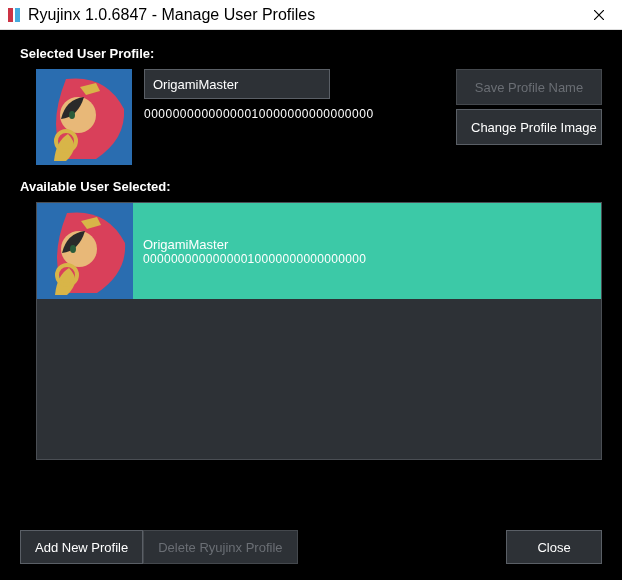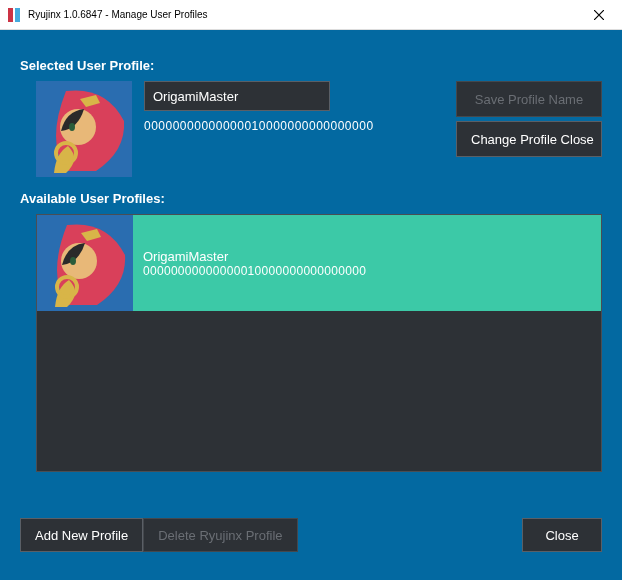--- a/index.html
+++ b/index.html
@@ -1,21 +1,21 @@
 <!DOCTYPE html>
 <html><head>
 <meta charset="utf-8">
 <style>
 *{box-sizing:border-box;margin:0;padding:0;font-family:"Segoe UI",Arial,sans-serif}
 body{width:622px;height:580px;overflow:hidden;background:#fff}
 .titlebar{height:30px;background:#fff;display:flex;align-items:center;padding:0 0 0 6px;border-bottom:1px solid #ddd}
 .app-icon{width:16px;height:16px;margin-right:6px}
-.title-text{font-size:10px;color:#000;flex:1}
+.title-text{font-size:16px;color:#000;flex:1}
 .close-btn{width:46px;height:30px;display:flex;align-items:center;justify-content:center;font-size:14px;color:#000;cursor:pointer}
-.content{background:#0369a1;width:622px;height:550px;padding:28px 20px;color:#fff;font-size:13px;display:flex;flex-direction:column}
+.content{background:#000000;width:622px;height:550px;padding:16px 20px;color:#fff;font-size:13px;display:flex;flex-direction:column}
 .section-label{font-weight:600;margin-bottom:8px;font-size:13px}
 .selected-row{display:flex;gap:12px;margin-bottom:14px;padding-left:16px}
 .avatar-large{width:96px;height:96px;background:#2266aa;flex-shrink:0}
 .selected-info{flex:1;display:flex;flex-direction:column;gap:8px}
 .name-input{width:186px;height:30px;background:#2d3136;border:1px solid #5a5f66;color:#fff;padding:0 8px;font-size:13px;outline:none}
 .uid-text{font-size:12px;color:#fff;letter-spacing:0.5px}
 .right-buttons{display:flex;flex-direction:column;gap:4px;align-items:flex-end}
 .btn{background:#2d3136;border:1px solid #5a5f66;color:#fff;font-size:13px;padding:0 14px;height:36px;cursor:pointer;white-space:nowrap}
 .btn:disabled{color:#6a6e74;border-color:#44484d;cursor:default}
 .btn-save{width:146px}
@@ -64,25 +64,25 @@
         <circle cx="30" cy="72" r="10" fill="none" stroke="#d8b548" stroke-width="4"></circle>
         <path d="M44 18 L60 14 L64 22 L50 26 Z" fill="#d8b548"></path>
       </svg>
     </div>
     <div class="selected-info">
       <input class="name-input" value="OrigamiMaster" style="">
       <div class="uid-text">00000000000000010000000000000000</div>
     </div>
     <div class="right-buttons">
       <button class="btn btn-save" disabled="">Save Profile Name</button>
-      <button class="btn btn-change">Change Profile Close</button>
+      <button class="btn btn-change">Change Profile Image</button>
     </div>
   </div>
 
-  <div class="section-label">Available User Profiles:</div>
+  <div class="section-label">Available User Selected:</div>
 
   <div class="profiles-box">
     <div class="profile-item">
       <div class="profile-avatar">
         <svg class="avatar-svg" viewBox="0 0 96 96">
           <rect width="96" height="96" fill="#2a6db0"></rect>
           <path d="M30 10 Q70 5 88 40 Q90 70 60 90 L30 90 Q10 60 30 10" fill="#d9405a"></path>
           <circle cx="42" cy="46" r="18" fill="#e8b878"></circle>
           <path d="M25 50 Q30 30 48 28 Q42 48 25 50" fill="#2a2a2a"></path>
           <ellipse cx="36" cy="46" rx="3" ry="4" fill="#2a5c3a"></ellipse>
@@ -95,16 +95,16 @@
         <div>OrigamiMaster</div>
         <div class="profile-uid">00000000000000010000000000000000</div>
       </div>
     </div>
   </div>
 
   <div class="footer">
     <button class="btn">Add New Profile</button>
     <button class="btn" disabled="">Delete Ryujinx Profile</button>
     <div class="spacer"></div>
-    <button class="btn" style="width:80px">Close</button>
+    <button class="btn" style="width:96px">Close</button>
   </div>
 
 </div>
 
 </body></html>

